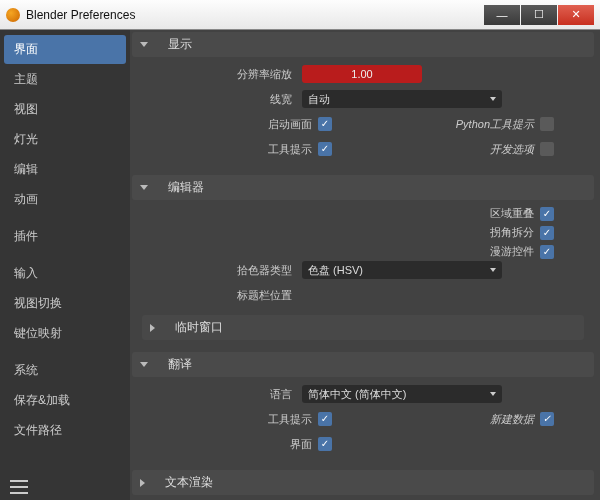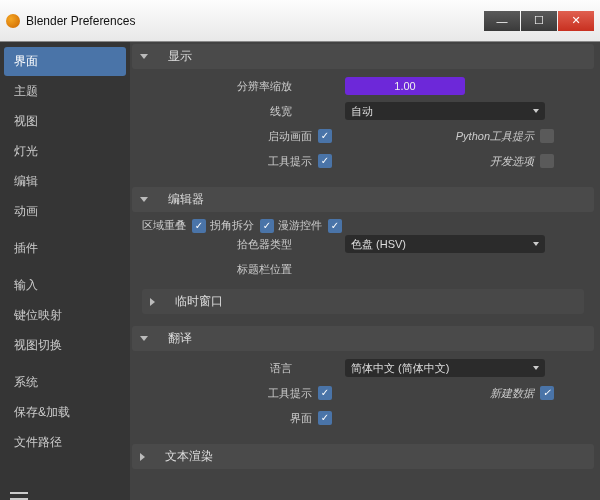--- a/index.html
+++ b/index.html
@@ -1,17 +1,17 @@
 <!DOCTYPE html>
 <html><head>
 <meta charset="utf-8">
 <style>
 * { margin: 0; padding: 0; box-sizing: border-box; font-family: -apple-system, "Segoe UI", sans-serif; }
 body { background: #3a3a3a; width: 600px; height: 500px; overflow: hidden; font-size: 12px; color: #d0d0d0; }
-.titlebar { background: linear-gradient(#fdfdfd, #e8e8e8); height: 42px; display: flex; align-items: center; padding: 0 6px; border-bottom: 1px solid #888; }
+.titlebar { background: linear-gradient(#fdfdfd, #e8e8e8); height: 30px; display: flex; align-items: center; padding: 0 6px; border-bottom: 1px solid #888; }
 .titlebar-icon { width: 14px; height: 14px; border-radius: 50%; background: radial-gradient(circle at 35% 35%, #f5a623, #cc6600); margin-right: 6px; }
 .titlebar-title { flex: 1; color: #111; font-size: 12px; }
 .winbtns { display: flex; gap: 0; }
 .winbtn { width: 36px; height: 20px; display: flex; align-items: center; justify-content: center; font-size: 11px; color: #fff; }
 .winbtn.min { background: linear-gradient(#5a5a5a,#3a3a3a); }
 .winbtn.max { background: linear-gradient(#5a5a5a,#3a3a3a); margin-left:1px;}
 .winbtn.close { background: linear-gradient(#e06050,#c83020); margin-left:1px;}
 .body { display: flex; height: calc(100% - 26px); }
 .sidebar { width: 130px; background: #353535; display: flex; flex-direction: column; padding: 4px 2px; }
 .sb-item { padding: 6px 10px; color: #ccc; cursor: pointer; border-radius: 3px; margin: 1px 2px; font-size: 12px; }
@@ -20,36 +20,36 @@
 .sb-footer { margin-top: auto; padding: 6px 8px; }
 .hamburger { width: 18px; height: 14px; display: flex; flex-direction: column; justify-content: space-between; }
 .hamburger span { height: 2px; background: #ccc; }
 .main { flex: 1; background: #424242; overflow-y: auto; padding: 2px 6px 6px 2px; }
 .section { margin-bottom: 2px; }
 .sec-header { background: #4a4a4a; padding: 4px 8px; display: flex; align-items: center; gap: 20px; border-radius: 3px; cursor: pointer; }
 .sec-arrow { width: 0; height: 0; border-left: 4px solid transparent; border-right: 4px solid transparent; border-top: 5px solid #bbb; }
 .sec-arrow.right { border-top: 4px solid transparent; border-bottom: 4px solid transparent; border-left: 5px solid #bbb; border-right:0;}
 .sec-title { font-size: 12px; color: #ddd; }
 .sec-body { padding: 6px 10px 10px 10px; }
-.row { display: flex; align-items: center; height: 22px; margin-bottom: 3px; gap: 43px; }
+.row { display: flex; align-items: center; height: 22px; margin-bottom: 3px; }
 .row-label { width: 160px; text-align: right; padding-right: 10px; color: #ccc; font-size: 11px; }
 .row-ctrl { flex: 1; display: flex; align-items: center; gap: 8px; }
-.num-field { background: #6d28d9; border-radius: 3px; width: 120px; height: 18px; display: flex; align-items: center; justify-content: center; color: #eee; font-size: 11px; }
+.num-field { background: #b91c1c; border-radius: 3px; width: 120px; height: 18px; display: flex; align-items: center; justify-content: center; color: #eee; font-size: 11px; }
 .dropdown { background: #2b2b2b; border-radius: 3px; height: 18px; flex: 1; display: flex; align-items: center; padding: 0 6px; justify-content: space-between; color: #ddd; font-size: 11px; max-width: 200px; }
 .dd-arrow { width: 0; height: 0; border-left: 3px solid transparent; border-right: 3px solid transparent; border-top: 4px solid #ccc; }
 .check-row { display: flex; align-items: center; gap: 6px; }
 .checkbox { width: 14px; height: 14px; border-radius: 2px; background: #5a5a5a; display: flex; align-items: center; justify-content: center; }
 .checkbox.on { background: #4a74a8; }
 .checkmark { color: #fff; font-size: 10px; line-height: 1; }
 .dual { display: flex; gap: 20px; }
 .dual .half { display: flex; align-items: center; justify-content: flex-end; gap: 6px; }
 .dual .half:first-child { width: 190px; }
 .dual .half:last-child { flex: 1; padding-right: 30px; font-style: italic;}
 .ck-label { font-size: 11px; color: #ccc; }
-.right-checks { display: flex; flex-direction: row; align-items: flex-end; gap: 4px; padding-right: 30px; }
+.right-checks { display: flex; flex-direction: column; align-items: flex-end; gap: 4px; padding-right: 30px; }
 .right-checks .check-row { justify-content: flex-end; }
 </style>
 </head>
 <body>
 
 <div class="titlebar">
   <div class="titlebar-icon"></div>
   <div class="titlebar-title">Blender Preferences</div>
   <div class="winbtns">
     <div class="winbtn min">—</div>
@@ -64,22 +64,22 @@
         <div class="sb-item active">界面</div>
         <div class="sb-item">主题</div>
         <div class="sb-item">视图</div>
         <div class="sb-item">灯光</div>
         <div class="sb-item">编辑</div>
         <div class="sb-item">动画</div>
         <div class="sb-gap"></div>
         <div class="sb-item">插件</div>
         <div class="sb-gap"></div>
         <div class="sb-item">输入</div>
+        <div class="sb-item">视图切换</div>
         <div class="sb-item">键位映射</div>
-        <div class="sb-item">视图切换</div>
         <div class="sb-gap"></div>
         <div class="sb-item">系统</div>
         <div class="sb-item">保存&amp;加载</div>
         <div class="sb-item">文件路径</div>
       </div>
     <div class="sb-footer">
       <div class="hamburger">
           <span></span>
           <span></span>
           <span></span>

